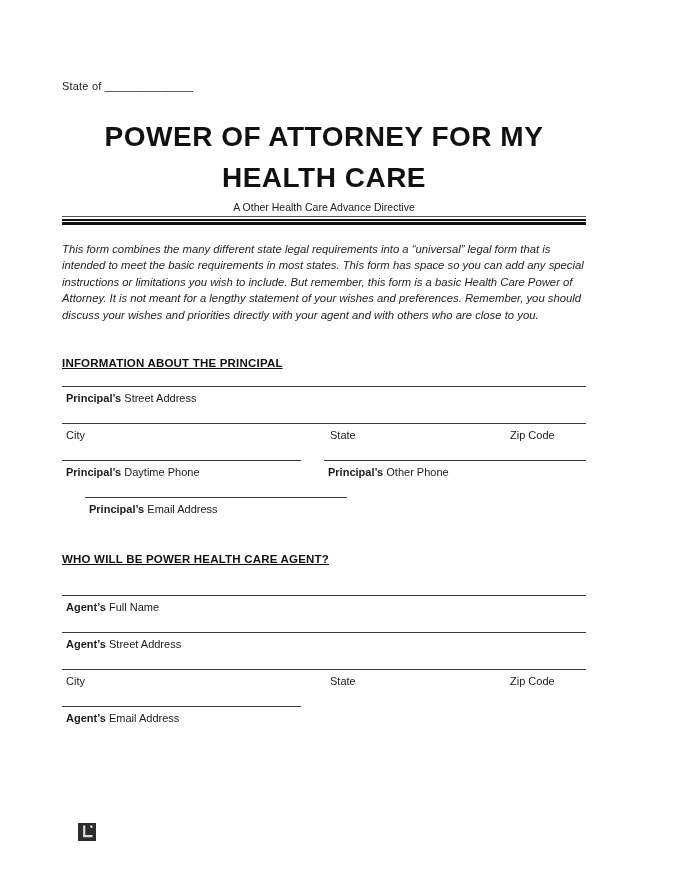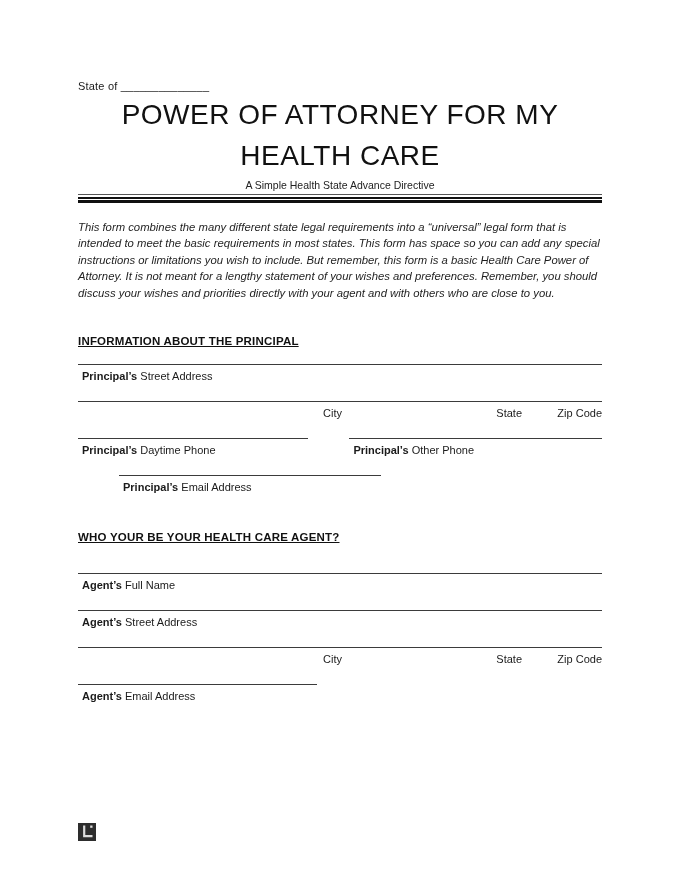--- a/index.html
+++ b/index.html
@@ -1,25 +1,25 @@
 <!DOCTYPE html>
 <html><head>
 <meta charset="utf-8">
 <style>
   html,body { margin:0; padding:0; background:#888; }
   .page {
     width:680px; height:880px; margin:0 auto; background:#ffffff;
     position:relative; font-family:"Liberation Sans", sans-serif;
     color:#1b1b1b; overflow:hidden; box-sizing:border-box;
   }
-  .content { position:absolute; left:78px; top:0; width:524px; }
+  .content { position:absolute; left:62px; top:0; width:524px; }
 
   .state-line { margin-top:80px; font-size:11px; letter-spacing:0.2px; }
 
-  .title { margin-top:2px; text-align:center; font-weight:normal;
+  .title { margin-top:24px; text-align:center; font-weight:bold;
            font-size:28px; line-height:41px; letter-spacing:0.5px; color:#111; }
 
   .subtitle { margin-top:3px; text-align:center; font-size:10.5px;
               padding-bottom:3px; border-bottom:1px solid #555; color:#222; }
 
   .rule { margin-top:2px; height:1px; background:#ffffff;
           border-top:2px solid #101010; border-bottom:3px solid #101010; }
 
   .intro { margin-top:16px; font-style:italic; font-size:11.3px;
            line-height:16.4px; color:#1e1e1e; }
@@ -28,48 +28,48 @@
                      font-size:11.5px; text-decoration:underline;
                      letter-spacing:0.2px; color:#111; }
 
   .frow { margin-top:17px; }
   .frow.first { margin-top:30px; }
   .fline { border-top:1.5px solid #3b3b3b; height:0; }
   .flabel { padding:5px 0 0 4px; font-size:11px; height:14px;
             white-space:nowrap; color:#1b1b1b; }
   .flabel b { font-weight:bold; }
 
-  .cols3 { display:flex;text-align:right; }
+  .cols3 { display:flex; }
   .cols3 .c1 { width:260px; }
   .cols3 .c2 { width:176px; }
   .cols3 .c3 { flex:1; }
 
   .frow2 { display:flex; margin-top:17px; }
   .fcol-l { width:239px; }
-  .fcol-r { width:262px; margin-left:41px; }
+  .fcol-r { width:262px; margin-left:23px; }
 
   .logo { position:absolute; left:78px; top:823px; width:18px; height:18px; }
 </style>
 </head>
 <body>
 
 <div class="page">
   <div class="content">
 
     <div class="state-line">
       <span>State of</span>
       <span>______________</span>
     </div>
 
     <div class="title">
       <div>POWER OF ATTORNEY FOR MY</div>
       <div>HEALTH CARE</div>
     </div>
 
-    <div class="subtitle">A Simple Health State Advance Directive</div>
+    <div class="subtitle">A Other Health Care Advance Directive</div>
     <div class="rule"></div>
 
     <div class="intro">This form combines the many different state legal requirements into a “universal” legal form that is intended to meet the basic requirements in most states. This form has space so you can add any special instructions or limitations you wish to include. But remember, this form is a basic Health Care Power of Attorney. It is not meant for a lengthy statement of your wishes and preferences. Remember, you should discuss your wishes and priorities directly with your agent and with others who are close to you.</div>
 
     <div class="section-heading">INFORMATION ABOUT THE PRINCIPAL</div>
 
 
     <div class="frow">
       <div class="fline"></div>
       <div class="flabel">
@@ -103,21 +103,21 @@
 
     <div class="frow2">
       <div class="fcol-r">
         <div class="fline"></div>
         <div class="flabel">
           <b>Principal’s</b><span> Email Address</span>
         </div>
       </div>
     </div>
 
-    <div class="section-heading" style="margin-top:36px;">WHO YOUR BE YOUR HEALTH CARE AGENT?</div>
+    <div class="section-heading" style="margin-top:36px;">WHO WILL BE POWER HEALTH CARE AGENT?</div>
 
     <div class="frow first">
       <div class="fline"></div>
       <div class="flabel">
         <b>Agent’s</b><span> Full Name</span>
       </div>
     </div>
 
     <div class="frow">
       <div class="fline"></div>

